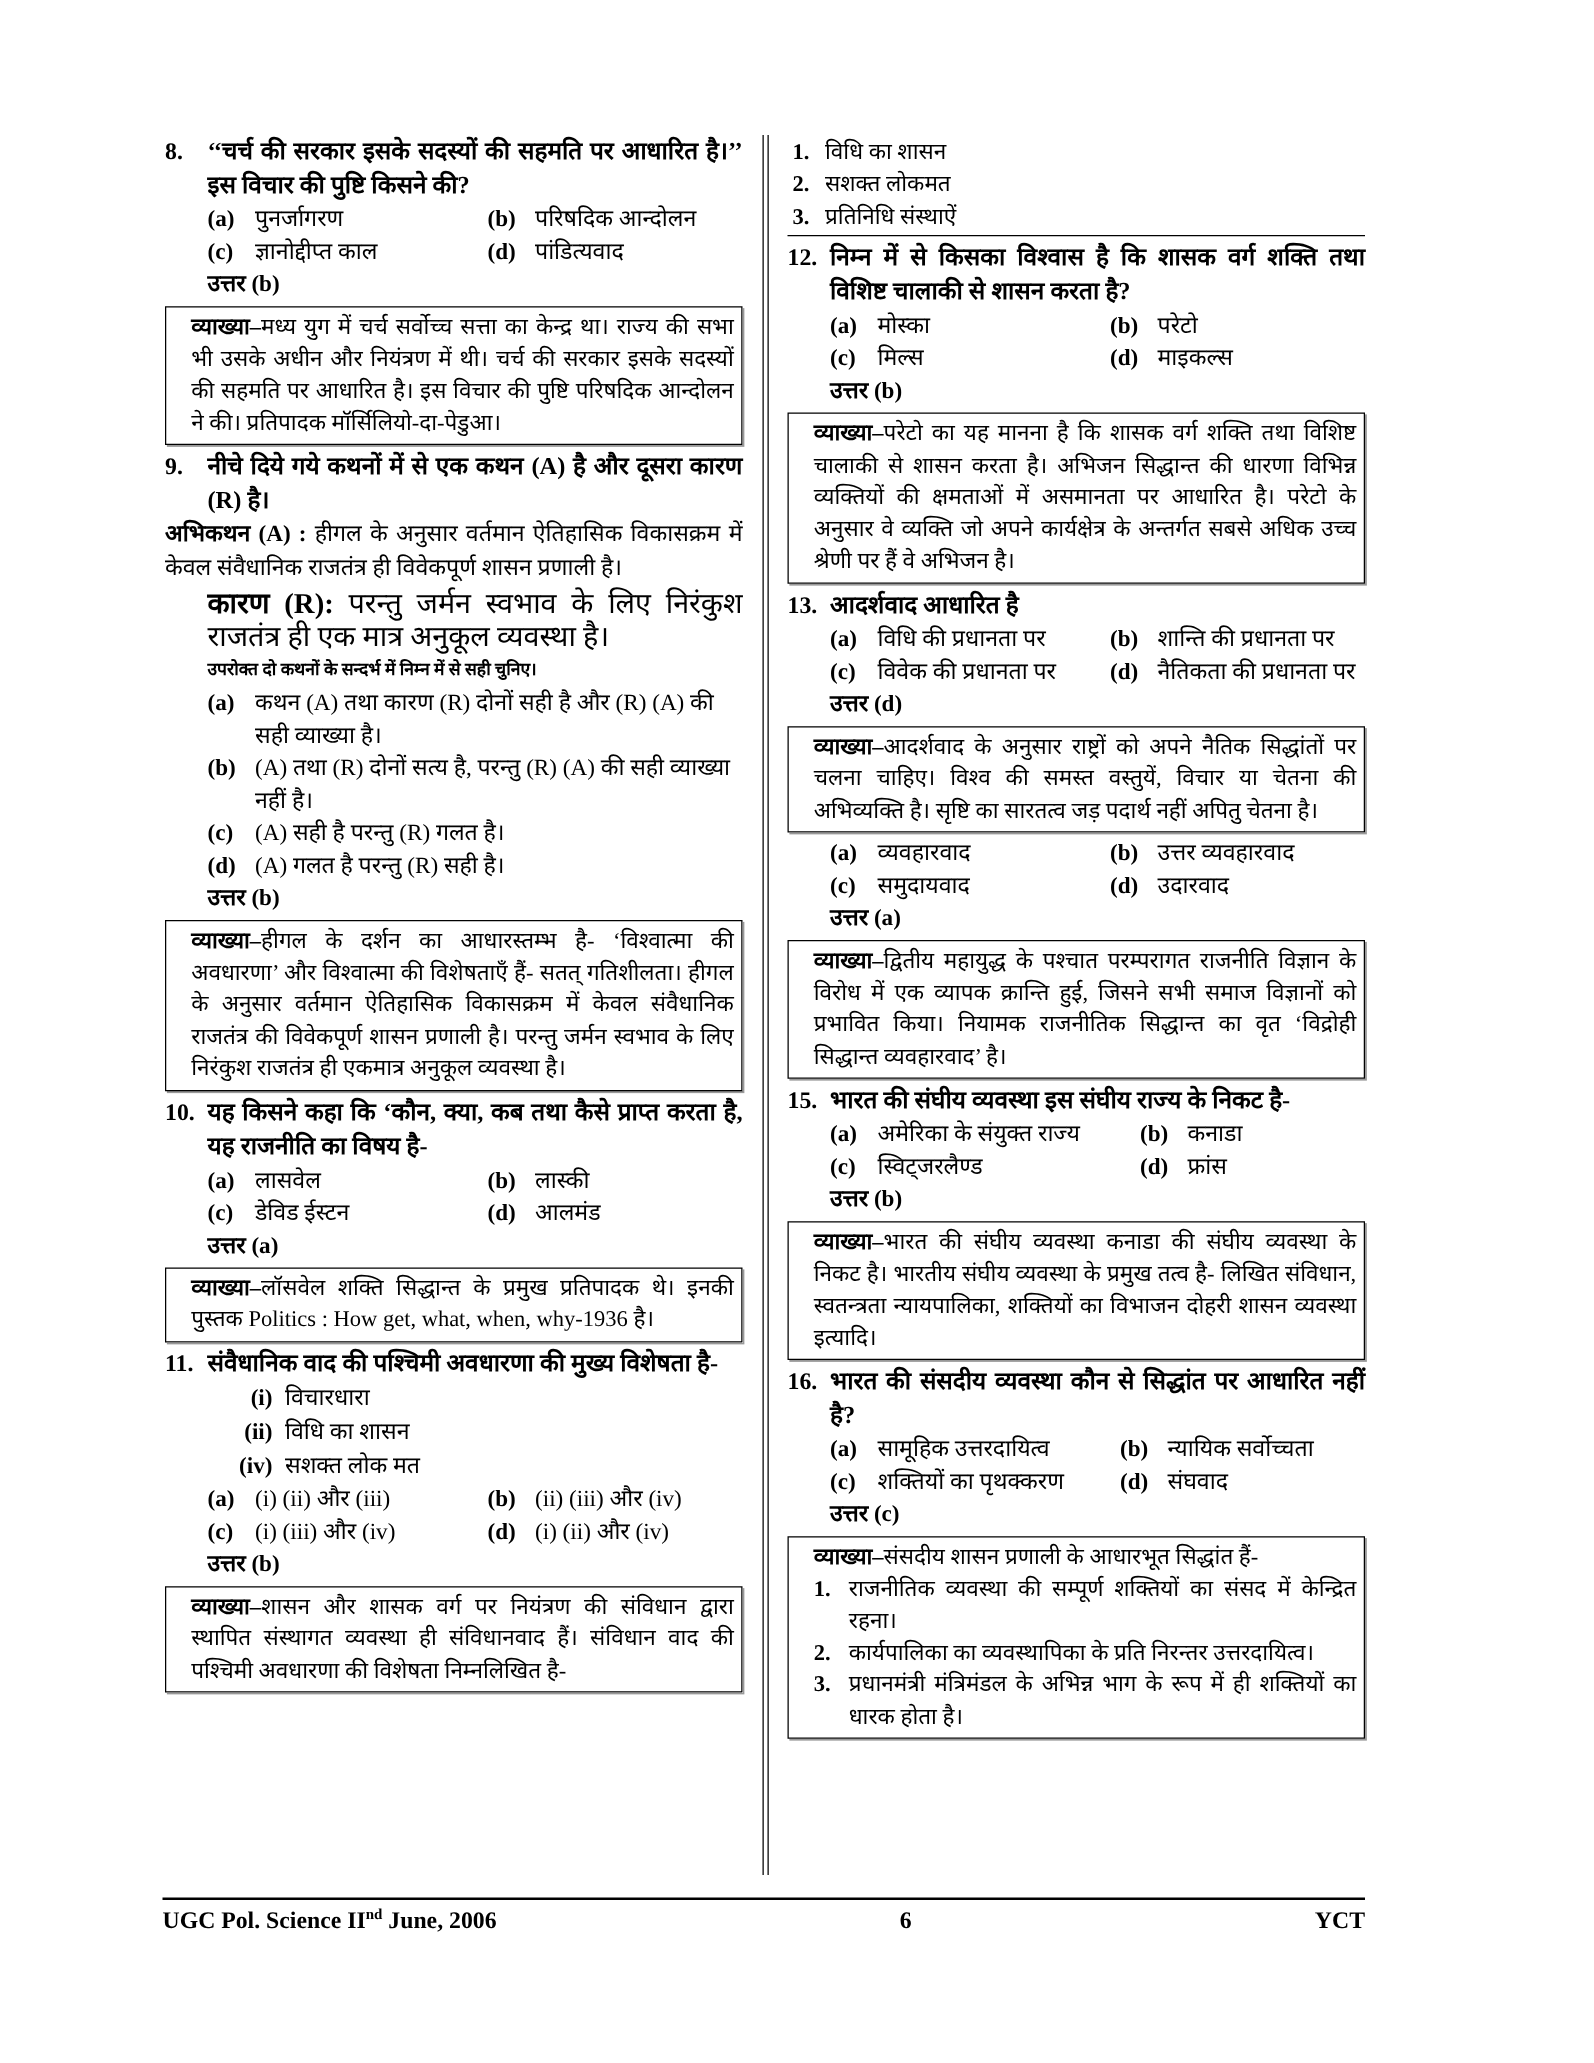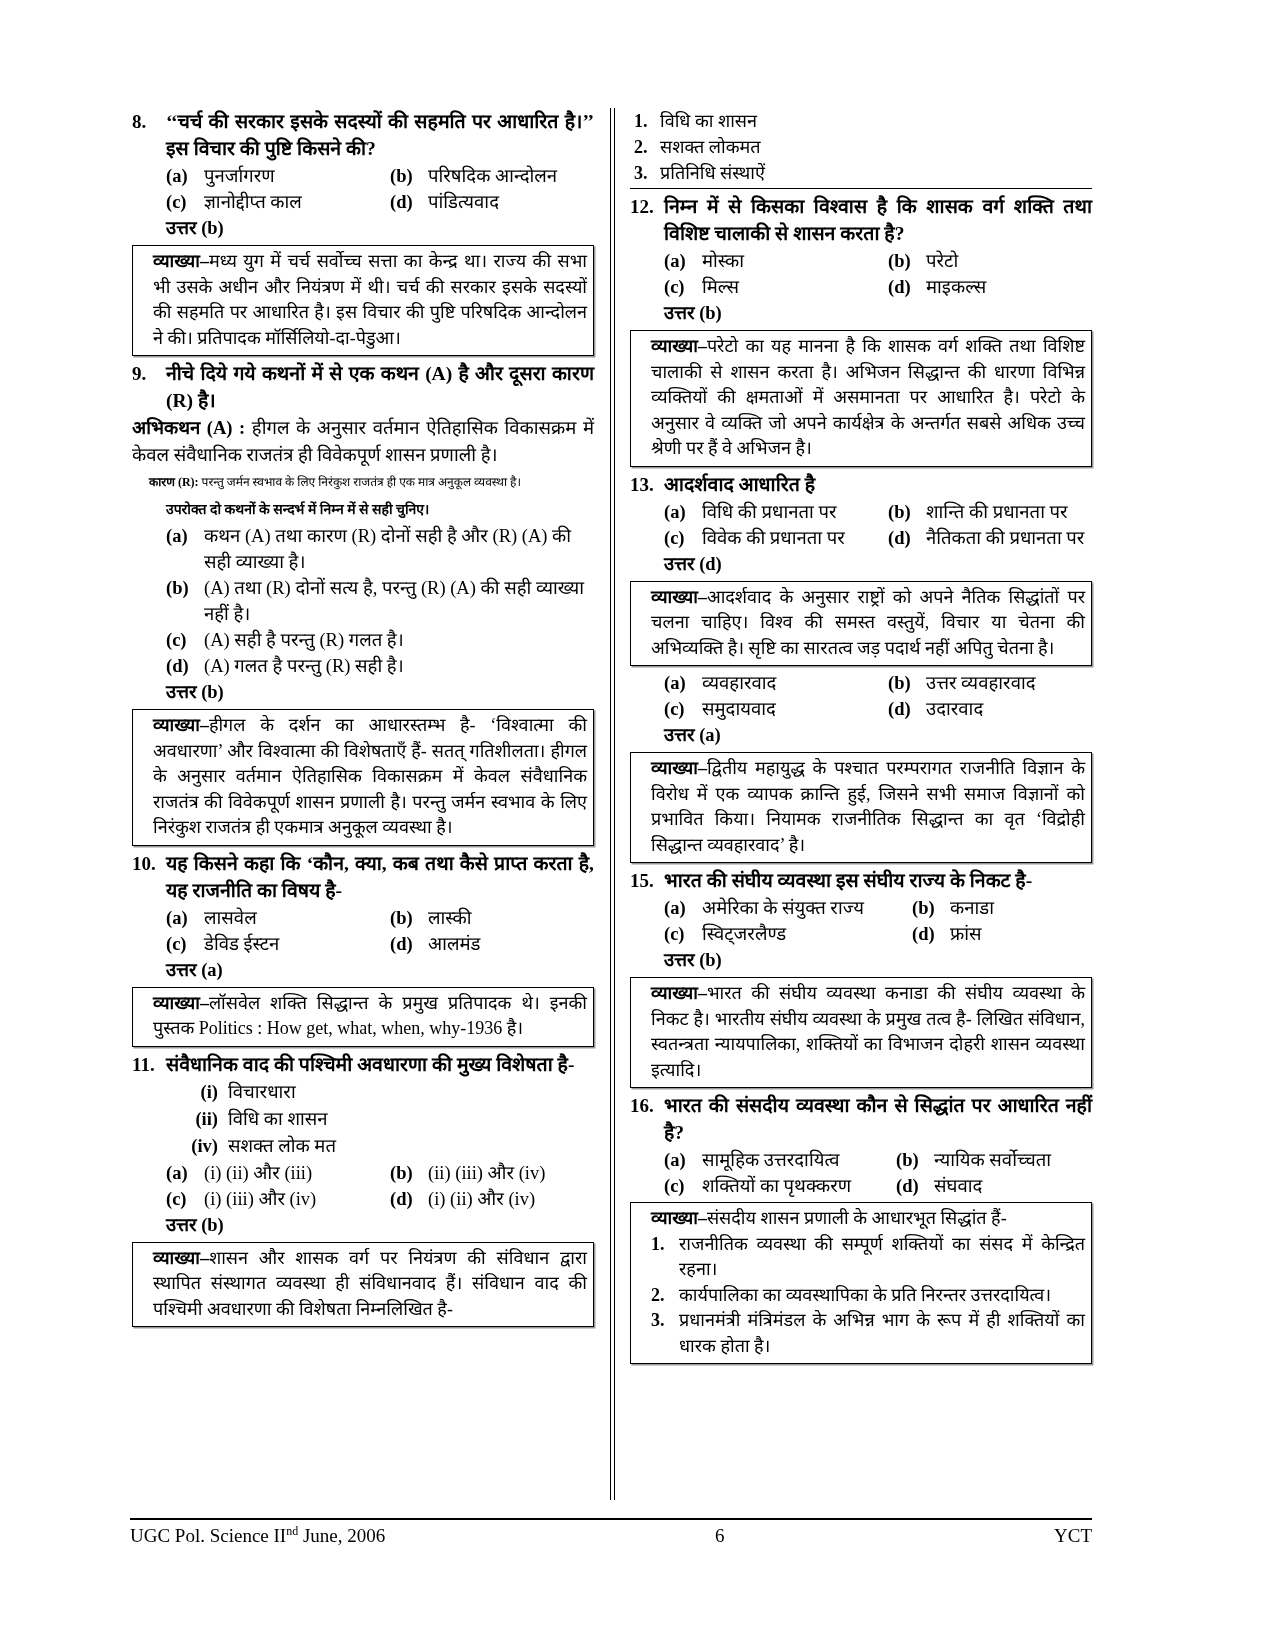--- a/index.html
+++ b/index.html
@@ -149,21 +149,21 @@
     border-top: 2.5px solid #000;
   }
   .footer {
     position: absolute;
     left: 130px;
     top: 1524px;
     width: 962px;
     display: flex;
     align-items: baseline;
     font-size: 19px;
-    font-weight: normal;
+    font-weight: bold;
     justify-content: center;
   }
   .footer-left { flex: 0 0 auto; }
   .footer-center { flex: 1; text-align: center; }
   .footer-right { flex: 0 0 auto; }
   sup { font-size: 12px; vertical-align: super; }
   .eng { font-family: "Liberation Serif", serif; }
 </style>
 </head>
 <body>
@@ -207,21 +207,21 @@
         <b>व्याख्या–</b><span>मध्य युग में चर्च सर्वोच्च सत्ता का केन्द्र था। राज्य की सभा भी उसके अधीन और नियंत्रण में थी। चर्च की सरकार इसके सदस्यों की सहमति पर आधारित है। इस विचार की पुष्टि परिषदिक आन्दोलन ने की। प्रतिपादक मॉर्सिलियो-दा-पेडुआ।</span>
       </div>
 
       <div class="q">
         <div class="q-num">9.</div>
         <div class="q-text tj">नीचे दिये गये कथनों में से एक कथन (A) है और दूसरा कारण (R) है।</div>
       </div>
       <div class="q-text tj" style="font-weight:normal;font-size:18.5px;">
         <b>अभिकथन  (A) :</b> <span>हीगल के अनुसार वर्तमान ऐतिहासिक विकासक्रम में केवल संवैधानिक राजतंत्र ही विवेकपूर्ण शासन प्रणाली है।</span>
       </div>
-      <div class="q-text tj" style="margin-left:17px;font-weight:normal;font-size:12px;">
+      <div class="q-text tj" style="margin-left:34px;font-weight:normal;font-size:23px;">
         <b>कारण  (R):</b> <span>परन्तु जर्मन स्वभाव के लिए निरंकुश राजतंत्र ही एक मात्र अनुकूल व्यवस्था है।</span>
       </div>
       <div class="q-text tj" style="margin-left:34px;font-size:14px;">उपरोक्त दो कथनों के सन्दर्भ में निम्न में से सही चुनिए।</div>
       <div class="opts">
         <div class="opt">
           <span class="opt-lbl">(a)</span>
           <span class="opt-txt">कथन (A) तथा कारण (R) दोनों सही है और (R) (A) की सही व्याख्या है।</span>
         </div>
         <div class="opt">
           <span class="opt-lbl">(b)</span>
@@ -500,20 +500,24 @@
         <div class="opt-row">
           <div class="opt opt-a" style="flex:0 0 232px;width:232px;">
             <span class="opt-lbl">(c)</span>
             <span class="opt-txt">शक्तियों का पृथक्करण</span>
           </div>
           <div class="opt opt-b">
             <span class="opt-lbl">(d)</span>
             <span class="opt-txt">संघवाद</span>
           </div>
         </div>
+      </div>
+      <div class="answer">
+        <span>उत्तर</span>
+        <span class="ans-val">(c)</span>
       </div>
       <div class="expl">
         <div>
           <b>व्याख्या–</b><span>संसदीय शासन प्रणाली के आधारभूत सिद्धांत हैं-</span>
         </div>
         <div class="num-list">
           <div class="nl-row">
             <span class="nl-num">1.</span>
             <span class="nl-txt">राजनीतिक व्यवस्था की सम्पूर्ण शक्तियों का संसद में केन्द्रित रहना।</span>
           </div>

